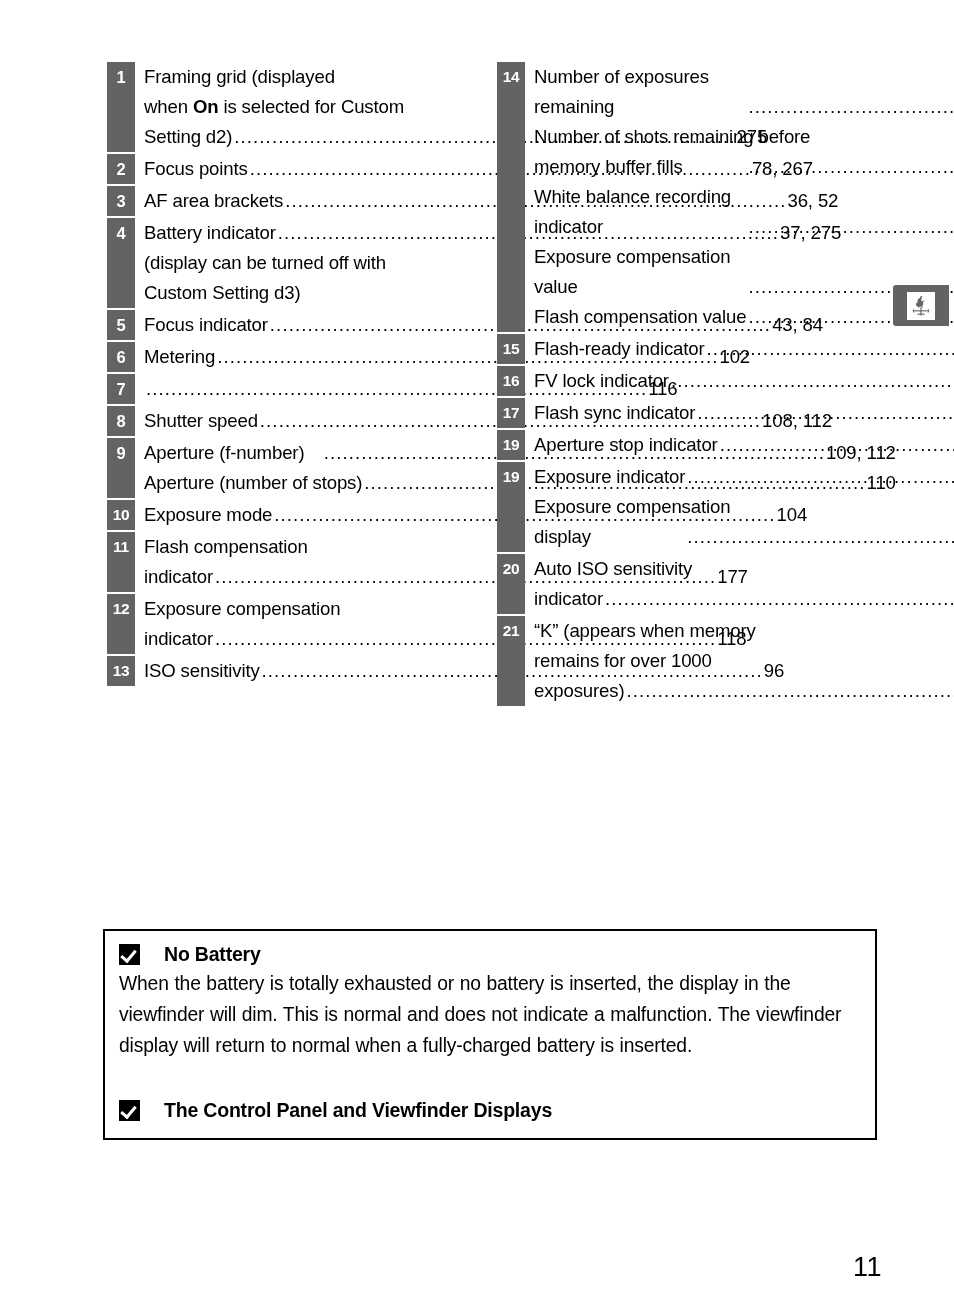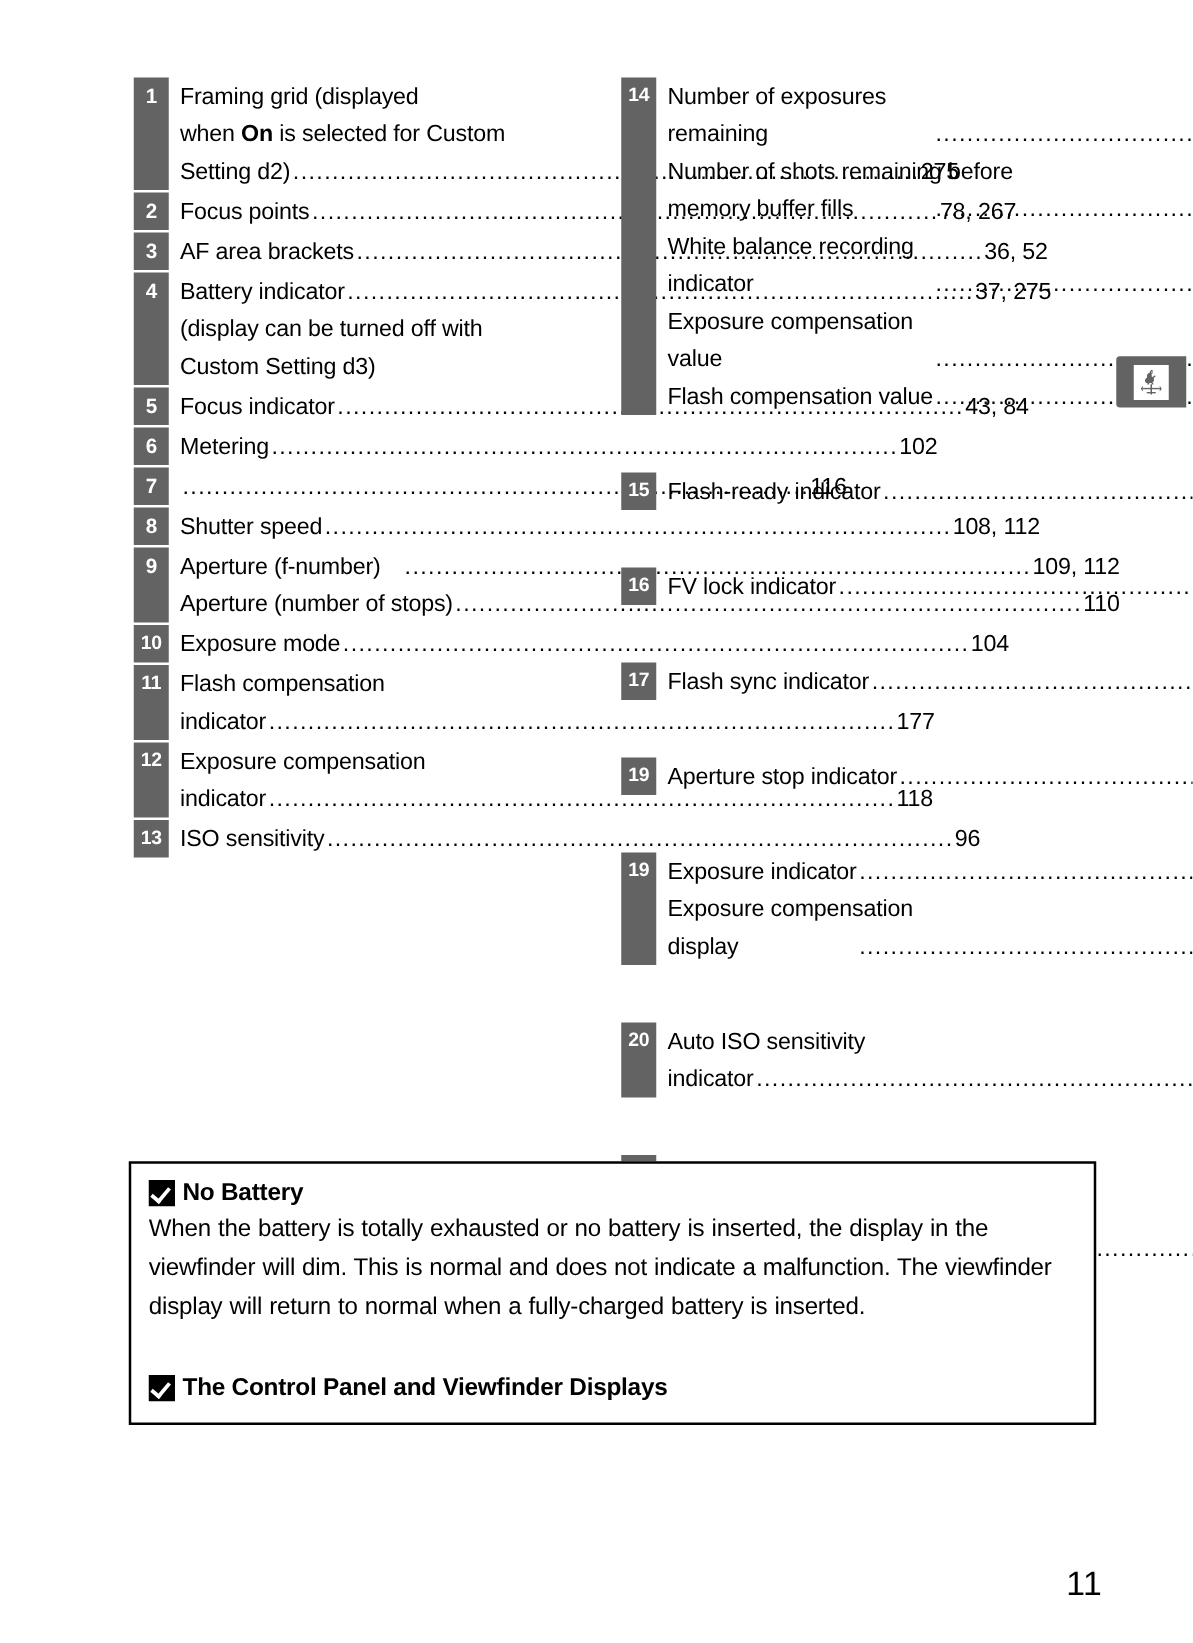--- a/index.html
+++ b/index.html
@@ -25,21 +25,21 @@
     width: 770px;
     display: flex;
     gap: 0px;
   }
   .legend-col {
     width: 385px;
     position: relative;
     display: flex;
     flex-direction: column;
   }
-  .legend-col.right { padding-left: 5px; gap: 44px; }
+  .legend-col.right { padding-left: 5px; }
 
   .entry {
     display: flex;
     align-items: stretch;
     margin-bottom: 2px;
   }
   .badge {
     flex: 0 0 28px;
     width: 28px;
     background: #636363;
@@ -107,21 +107,21 @@
     top: 929px;
     width: 774px;
     border: 2px solid #000000;
     padding: 12px 14px 14px 14px;
     background: #ffffff;
   }
   .note + .note { margin-top: 38px; }
   .note-head {
     display: flex;
     align-items: center;
-    gap: 6px;
+    gap: 24px;
     margin-bottom: 2px;
   }
   .check-icon {
     flex: 0 0 auto;
     width: 21px;
     height: 21px;
     background: #000000;
     position: relative;
     display: inline-block;
   }

